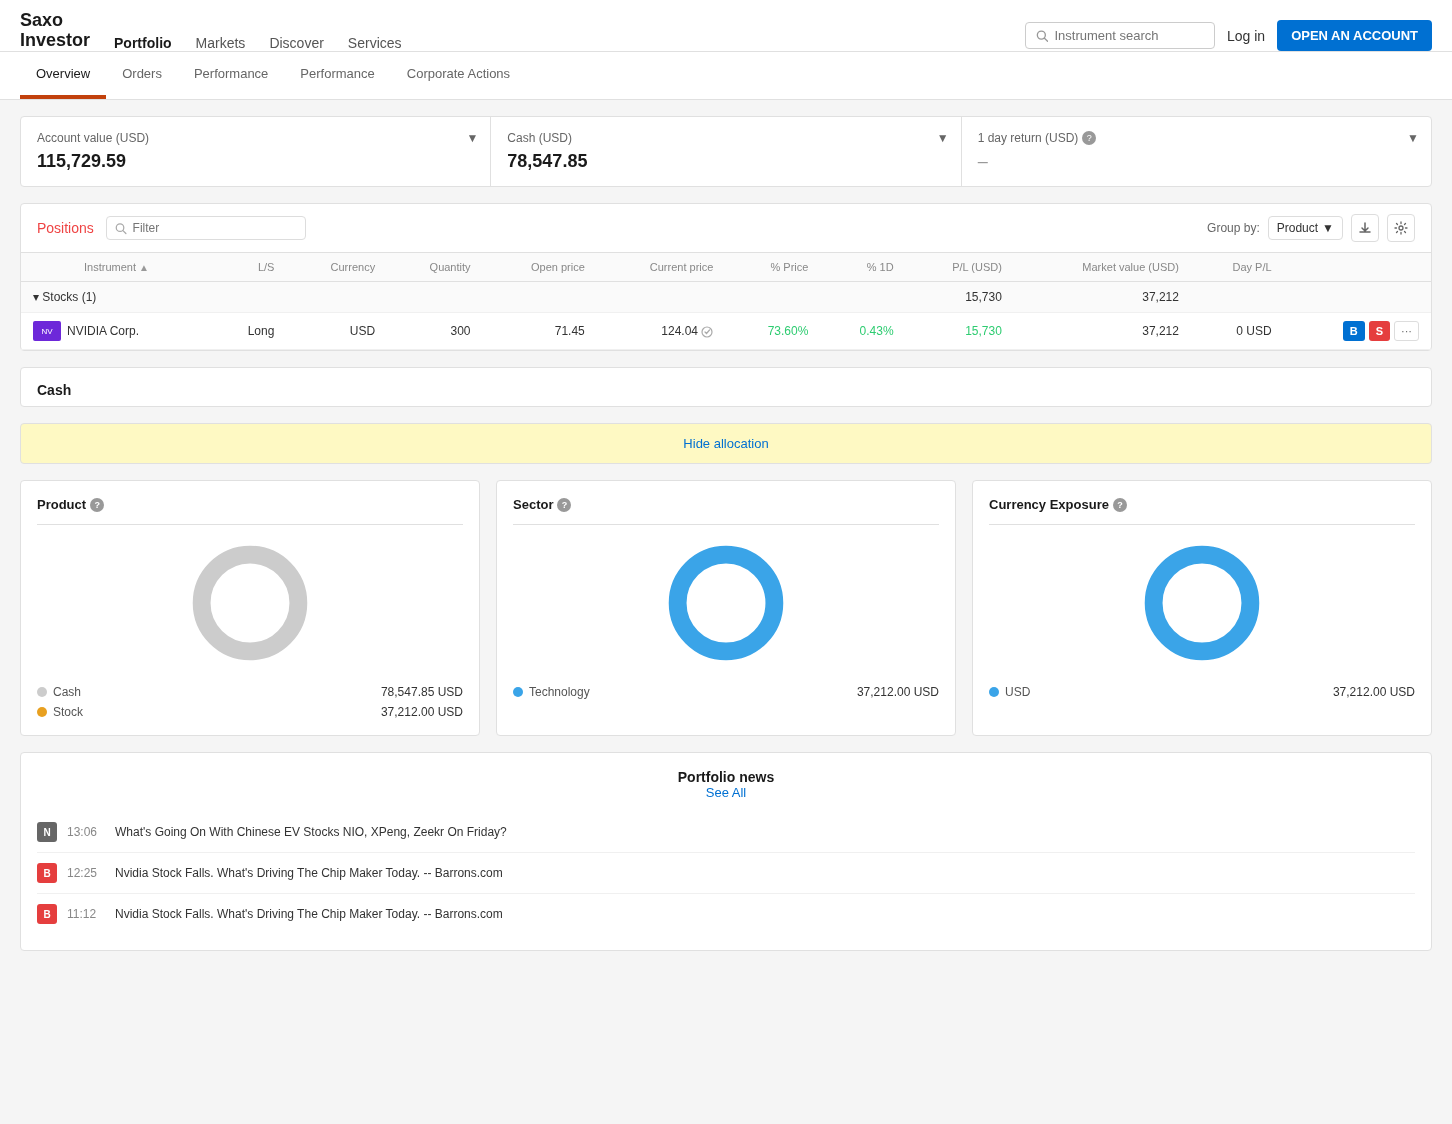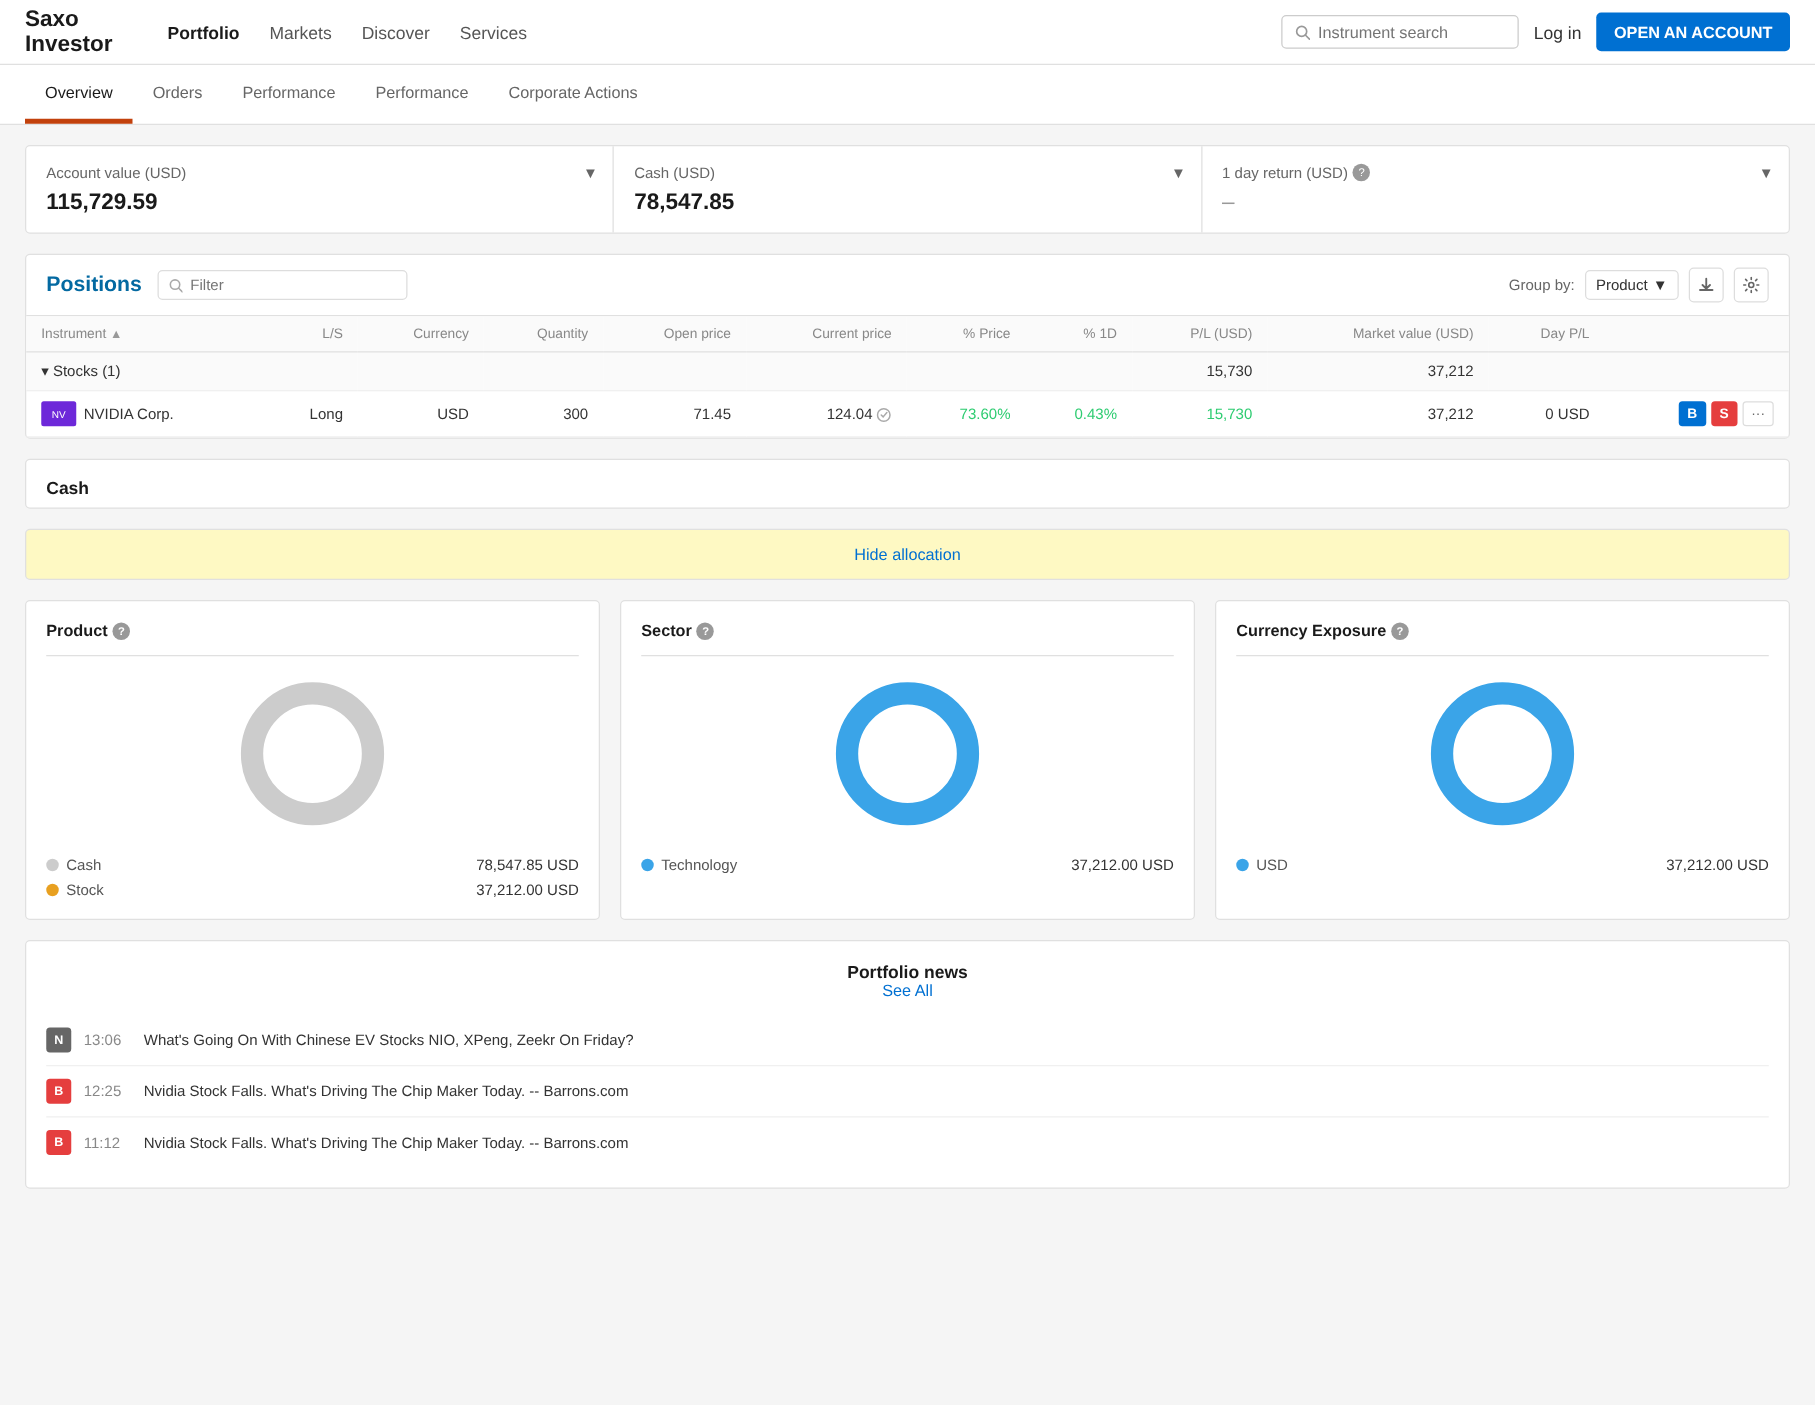--- a/index.html
+++ b/index.html
@@ -1,19 +1,19 @@
 <!DOCTYPE html>
 <html><head>
   <meta charset="utf-8">
   <style>
     * { box-sizing: border-box; margin: 0; padding: 0; }
     body { font-family: -apple-system, BlinkMacSystemFont, 'Segoe UI', sans-serif; font-size: 13px; color: #333; background: #f5f5f5; }
 
     
-    .header { background: #fff; border-bottom: 1px solid #e0e0e0; padding: 0 20px; display: flex; align-items: center; height: 52px; gap: 44px; }
+    .header { background: #fff; border-bottom: 1px solid #e0e0e0; padding: 0 20px; display: flex; align-items: flex-end; height: 52px; gap: 24px; }
     .logo { font-size: 18px; font-weight: 700; color: #1a1a1a; line-height: 1.1; }
     .logo span { display: block; }
     .nav { display: flex; gap: 24px; }
     .nav-item { font-size: 14px; color: #555; cursor: pointer; font-weight: 500; text-decoration: none; }
     .nav-item.active { color: #1a1a1a; font-weight: 600; }
     .header-right { margin-left: auto; display: flex; align-items: center; gap: 12px; }
     .search-box { display: flex; align-items: center; border: 1px solid #ccc; border-radius: 4px; padding: 5px 10px; gap: 6px; background: #fff; width: 190px; }
     .search-box input { border: none; outline: none; font-size: 13px; color: #999; width: 100%; background: transparent; }
     .login-btn { font-size: 14px; color: #333; cursor: pointer; font-weight: 500; }
     .open-account-btn { background: #0070d2; color: #fff; border: none; border-radius: 4px; padding: 8px 14px; font-size: 13px; font-weight: 600; cursor: pointer; }
@@ -32,32 +32,32 @@
     .summary-card:last-child { border-right: none; }
     .summary-card-title { font-size: 12px; color: #666; margin-bottom: 6px; display: flex; align-items: center; gap: 4px; }
     .summary-card-value { font-size: 18px; font-weight: 600; color: #1a1a1a; }
     .summary-card-dash { font-size: 18px; color: #999; }
     .card-chevron { position: absolute; right: 12px; top: 14px; color: #666; font-size: 12px; cursor: pointer; }
     .help-icon { width: 14px; height: 14px; border-radius: 50%; background: #999; color: #fff; font-size: 9px; display: inline-flex; align-items: center; justify-content: center; cursor: pointer; }
 
     
     .positions-section { background: #fff; border: 1px solid #e0e0e0; border-radius: 4px; margin-bottom: 16px; }
     .positions-header { display: flex; align-items: center; padding: 10px 16px; border-bottom: 1px solid #e0e0e0; gap: 12px; }
-    .positions-title { font-size: 17px; font-weight: 700; color: #0369a1; }
+    .positions-title { font-size: 14px; font-weight: 400; color: #ef4444; }
     .filter-input-wrap { display: flex; align-items: center; border: 1px solid #ddd; border-radius: 4px; padding: 4px 8px; gap: 6px; flex: 0 0 200px; }
     .filter-input-wrap input { border: none; outline: none; font-size: 12px; color: #999; width: 100%; }
     .positions-controls { margin-left: auto; display: flex; align-items: center; gap: 8px; }
     .group-by-label { font-size: 12px; color: #666; }
     .group-by-select { display: flex; align-items: center; border: 1px solid #ddd; border-radius: 4px; padding: 4px 8px; gap: 4px; font-size: 12px; cursor: pointer; }
     .icon-btn { width: 28px; height: 28px; display: flex; align-items: center; justify-content: center; border: 1px solid #ddd; border-radius: 4px; cursor: pointer; color: #666; font-size: 14px; }
 
     
     .positions-table { width: 100%; border-collapse: collapse; }
     .positions-table th { padding: 8px 12px; text-align: right; font-size: 11px; color: #888; font-weight: 500; border-bottom: 1px solid #e0e0e0; background: #fafafa; }
-    .positions-table th:first-child { text-align: left; }
+    .positions-table th:first-child { text-align: center; }
     .positions-table td { padding: 8px 12px; text-align: right; font-size: 12px; border-bottom: 1px solid #f0f0f0; }
     .positions-table td:first-child { text-align: left; }
     .stock-group-row td { font-weight: 500; font-size: 12px; color: #333; background: #fafafa; }
     .stock-group-val { color: #2ecc71; font-weight: 600; }
     .pos-green { color: #2ecc71; }
     .pos-instrument { display: flex; align-items: center; gap: 6px; }
     .instrument-icon { width: 28px; height: 20px; background: #6d28d9; border-radius: 2px; display: flex; align-items: center; justify-content: center; color: #fff; font-size: 8px; font-weight: 400; }
     .action-btns { display: flex; gap: 4px; justify-content: flex-end; }
     .btn-b { background: #0070d2; color: #fff; border: none; border-radius: 3px; padding: 3px 7px; font-size: 11px; font-weight: 700; cursor: pointer; }
     .btn-s { background: #e53e3e; color: #fff; border: none; border-radius: 3px; padding: 3px 7px; font-size: 11px; font-weight: 700; cursor: pointer; }

